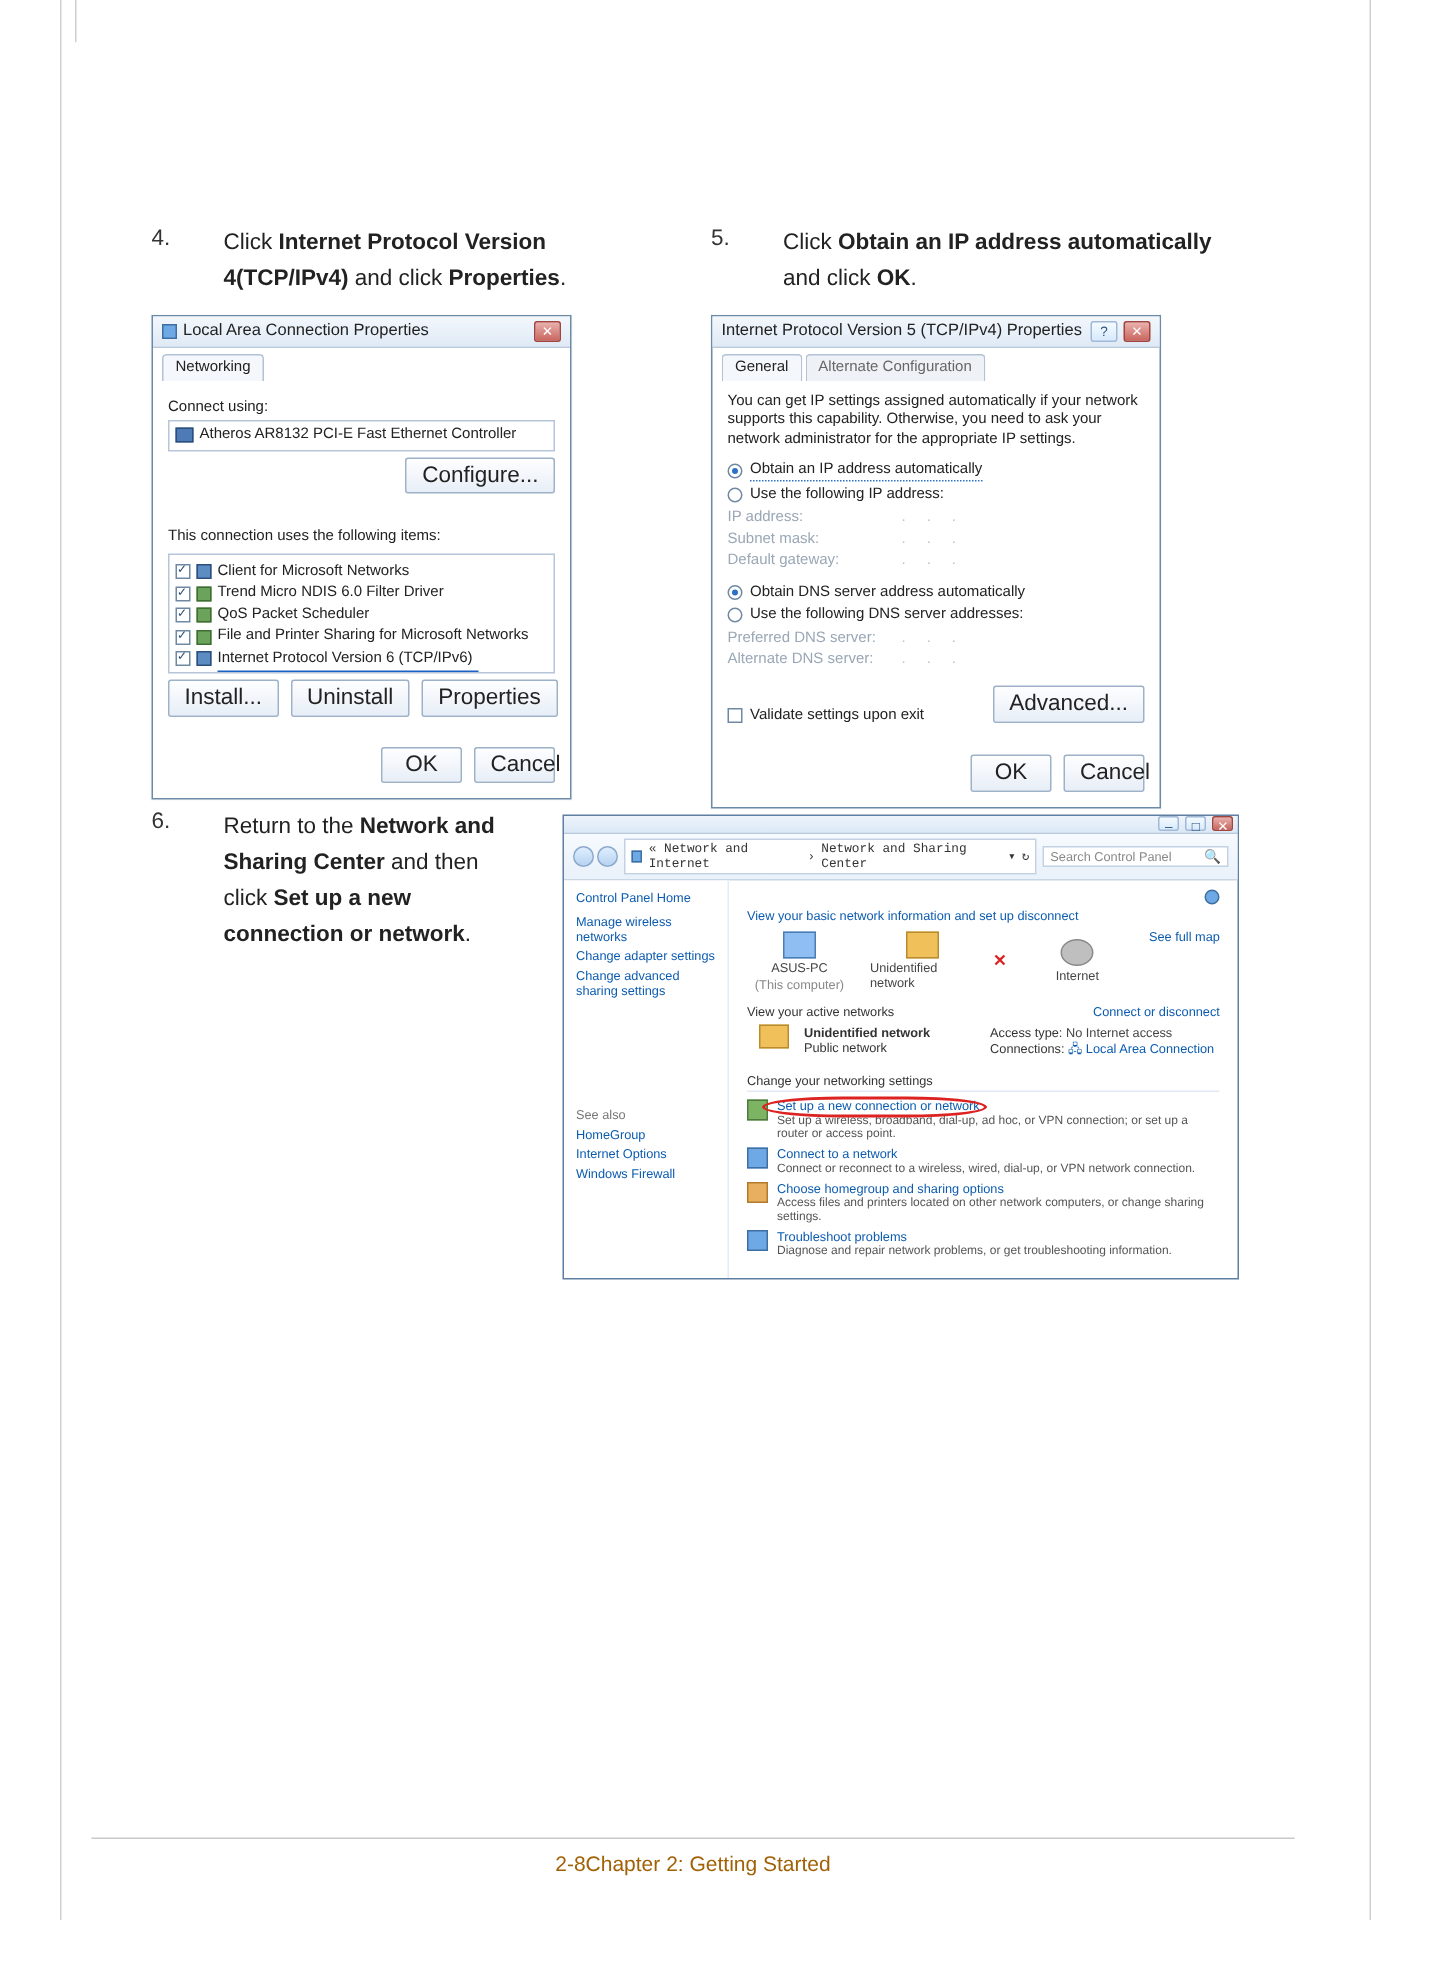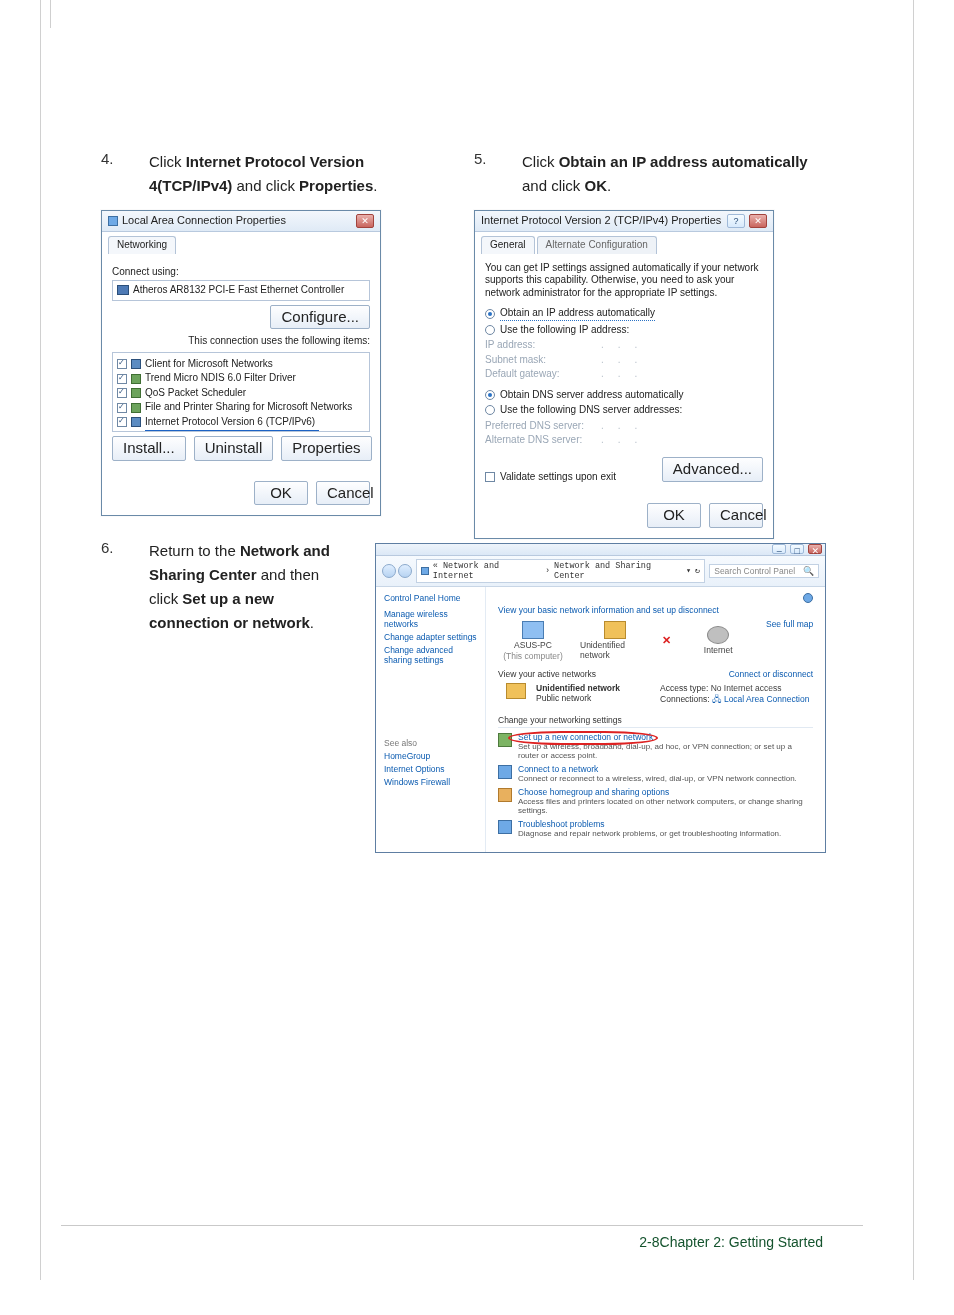--- a/index.html
+++ b/index.html
@@ -136,21 +136,21 @@
   }
   .nsc .topstrip {
     display:flex; align-items:center; gap:4px;
     padding:3px 6px;
     border-bottom:1px solid #c8d6e6;
     background:linear-gradient(#f6fafe,#e9f1fa);
   }
   .nsc .nav-arrows { display:flex; gap:2px; }
   .nsc .circ { width:14px; height:14px; border-radius:50%; background:linear-gradient(#dfeeff,#b7d3f1); border:1px solid #8ba9cc; }
   .nsc .crumb { flex:1; display:flex; align-items:center; gap:4px; border:1px solid #c2d1e3; padding:1px 4px; background:#fff;font-family:Liberation Mono, monospace; }
-  .nsc .srch { width:110px; border:1px solid #c2d1e3; padding:1px 4px; color:#888; background:#fff; display:flex; align-items:center; justify-content:space-between;}
+  .nsc .srch { width:124px; border:1px solid #c2d1e3; padding:1px 4px; color:#888; background:#fff; display:flex; align-items:center; justify-content:space-between;}
   .mag { color:#2b72c4; font-size:9px; }
   .nsc-body { display:flex; }
   .nsc-left {
     width:110px; background:#fff; border-right:1px solid #e3ebf4;
     padding:6px 8px; color:#0b5bb0;
   }
   .nsc-left .hd { color:#0b5bb0; margin-bottom:6px; }
   .nsc-left a { display:block; color:#0b5bb0; margin:3px 0; }
   .nsc-left .sep { height:70px; }
   .nsc-left .sub { color:#777; }
@@ -177,22 +177,22 @@
     border-radius:50%/70%;
     width:150px; height:14px;
     pointer-events:none;
   }
 
   
   .footer {
     position:absolute; bottom:30px; left:0; right:0;
     padding: 8px 40px 0 40px;
     border-top:1px solid #c9c9c9;
-    display:flex; justify-content:flex-end;
-    font-size:14px; color:#14532d;
+    display:flex; justify-content:center;
+    font-size:14px; color:#a16207;
     margin: 0 50px 0 20px;
   }
   .scan-line {
     position:absolute; top:0; left:50px; width:1px; height:28px; background:#cfcfcf;
   }
 </style>
 </head>
 <body>
 
 <div class="scan-line"></div>
@@ -221,21 +221,21 @@
         <div class="inner">
           <div class="label-row">Connect using:</div>
           <div class="ctrl-input">
             <span class="net-icon"></span>
             <span>Atheros AR8132 PCI-E Fast Ethernet Controller</span>
           </div>
           <div class="btn-row">
               <div class="btn">Configure...</div>
             </div>
 
-          <div class="label-row" style="margin-top:6px;text-align:right;">This connection uses the following items:</div>
+          <div class="label-row" style="margin-top:23px;">This connection uses the following items:</div>
           <div class="list-box">
             <div class="li-row">
                 <span class="chk"></span>
                 <span class="li-ico"></span>
                 <span>Client for Microsoft Networks</span>
               </div>
             <div class="li-row">
                 <span class="chk"></span>
                 <span class="li-ico g"></span>
                 <span>Trend Micro NDIS 6.0 Filter Driver</span>
@@ -289,21 +289,21 @@
     <div class="col">
       <div class="step">
         <div class="step-num">5.</div>
         <div class="step-body">
           <span>Click </span><b>Obtain an IP address automatically</b><span> and click </span><b>OK</b><span>.</span>
         </div>
       </div>
 
       <div class="win" style="width:300px;">
         <div class="title-bar">
-          <span class="t">Internet Protocol Version 2 (TCP/IPv4) Properties</span>
+          <span class="t">Internet Protocol Version 5 (TCP/IPv4) Properties</span>
           <span class="h-btn">?</span>
           <span class="x-btn">✕</span>
         </div>
         <div class="tabs">
           <div class="tab">General</div>
           <div class="tab inactive">Alternate Configuration</div>
         </div>
         <div class="inner">
           <div style="margin-bottom:8px;">You can get IP settings assigned automatically if your network supports this capability. Otherwise, you need to ask your network administrator for the appropriate IP settings.</div>
 

